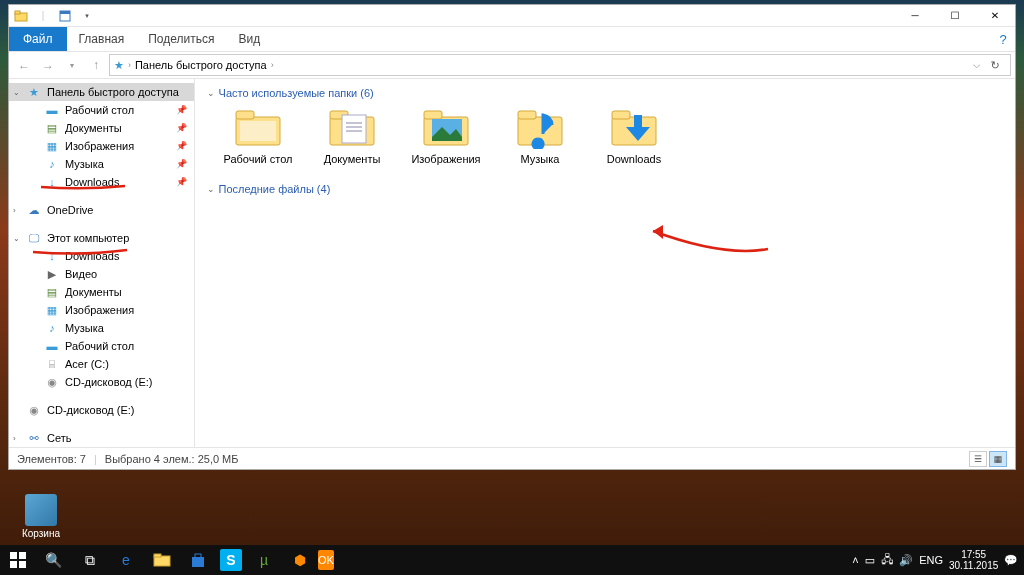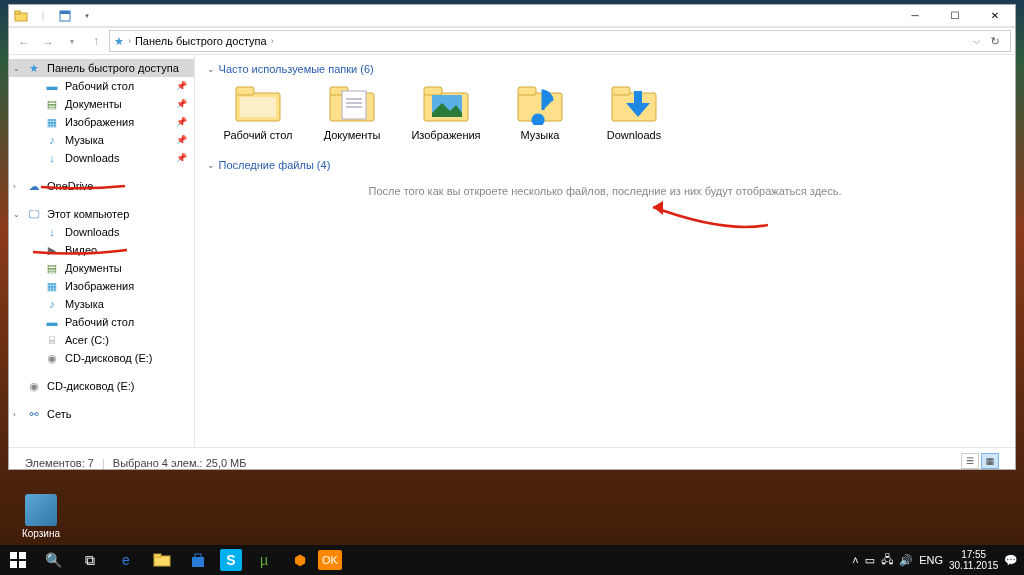--- a/index.html
+++ b/index.html
@@ -35,21 +35,21 @@
 .nav-spacer { height: 10px; }
 .nav-icon { width: 14px; height: 14px; display: inline-flex; align-items: center; justify-content: center; font-size: 11px; }
 
 .content { flex: 1; padding: 8px 12px; overflow: hidden; position: relative; }
 .group-header { font-size: 11px; color: #2a5db0; margin-bottom: 6px; display: flex; align-items: center; gap: 4px; }
 .group-header .chev { font-size: 9px; color: #666; }
 .folders-row { display: flex; gap: 20px; padding-left: 14px; margin-bottom: 18px; flex-wrap: wrap; }
 .folder-item { width: 74px; display: flex; flex-direction: column; align-items: center; font-size: 11px; text-align: center; gap: 4px; }
 .recent-msg { text-align: center; color: #888; font-size: 11px; margin-top: 14px; }
 
-.statusbar { height: 22px; border-top: 1px solid #e5e5e5; display: flex; align-items: flex-end; font-size: 11px; padding: 0 16px; color: #444; }
+.statusbar { height: 22px; border-top: 1px solid #e5e5e5; display: flex; align-items: center; font-size: 11px; padding: 0 8px; color: #444; }
 .statusbar .views { margin-left: auto; display: flex; gap: 2px; }
 .statusbar .views span { width: 18px; height: 16px; border: 1px solid #ccc; display: flex; align-items: center; justify-content: center; font-size: 9px; }
 .statusbar .views span.active { background: #cde6f7; border-color: #7eb4ea; }
 
 .mark { position: absolute; pointer-events: none; }
 
 .desktop-icon { position: absolute; left: 16px; top: 494px; width: 50px; text-align: center; color: #fff; font-size: 10px; }
 .desktop-icon .binicon { width: 32px; height: 32px; margin: 0 auto 2px; background: linear-gradient(135deg,#5aa7d6,#3178a8); border-radius: 3px; }
 
 .taskbar { position: absolute; left: 0; bottom: 0; width: 100%; height: 30px; background: #101010; display: flex; align-items: center; }
@@ -84,20 +84,27 @@
         </span>
       <span style="font-size:7px;color:#555">▾</span>
     </div>
     <div class="win-controls">
       <div>─</div>
       <div>☐</div>
       <div class="close">✕</div>
     </div>
   </div>
 
+  <div class="ribbon">
+    <div class="ribbon-file">Файл</div>
+    <div class="ribbon-tab">Главная</div>
+    <div class="ribbon-tab">Поделиться</div>
+    <div class="ribbon-tab">Вид</div>
+    <div class="ribbon-help">?</div>
+  </div>
 
   <div class="addrbar">
     <div class="nav-btn">←</div>
     <div class="nav-btn">→</div>
     <div class="nav-btn" style="font-size:8px">▾</div>
     <div class="nav-btn">↑</div>
     <div class="breadcrumb-box">
       <span style="color:#3a9bd6">★</span>
       <span class="sep">›</span>
       <span>Панель быстрого доступа</span>
@@ -250,21 +257,20 @@
               <polygon points="28,10 36,10 36,22 44,22 32,36 20,22 28,22" fill="#1e88e5"></polygon>
             </svg>
           <span>Downloads</span>
         </div>
       </div>
 
       <div class="group-header">
         <span class="chev">⌄</span>
         <span>Последние файлы (4)</span>
       </div>
-      <div class="recent-msg">После того как вы откроете несколько файлов, последние из них будут отображаться здесь.</div>
 
       <svg class="mark" style="left:438px;top:140px" width="140" height="40">
         <path d="M135 30 Q90 38 20 12" stroke="#d21" stroke-width="2.5" fill="none"></path>
         <polygon points="20,12 30,6 30,20" fill="#d21"></polygon>
       </svg>
     </div>
   </div>
 
   <div class="statusbar">
     <span>Элементов: 7</span>
@@ -309,21 +315,21 @@
     </div>
   <div class="tbtn">
       <svg width="16" height="16">
         <rect x="2" y="5" width="12" height="10" fill="#2a7bd6"></rect>
         <rect x="5" y="2" width="6" height="4" fill="none" stroke="#2a7bd6"></rect>
       </svg>
     </div>
   <div class="tbtn" style="background:#00aff0;color:#fff;border-radius:2px;width:22px;height:22px;margin:4px;font-weight:bold">S</div>
   <div class="tbtn" style="color:#6a3">µ</div>
   <div class="tbtn" style="color:#f80">⬢</div>
-  <div class="tbtn" style="background:#f80;color:#fff;width:24px;height:20px;border-radius:2px;font-size:11px">OK</div>
+  <div class="tbtn" style="background:#f80;color:#fff;width:16px;height:20px;border-radius:2px;font-size:11px">OK</div>
   <div class="tray">
     <span class="icon">˄</span>
     <span class="icon">▭</span>
     <span class="icon">🖧</span>
     <span class="icon">🔊</span>
     <span class="icon">ENG</span>
     <div class="clock">
       <div>17:55</div>
       <div>30.11.2015</div>
     </div>

